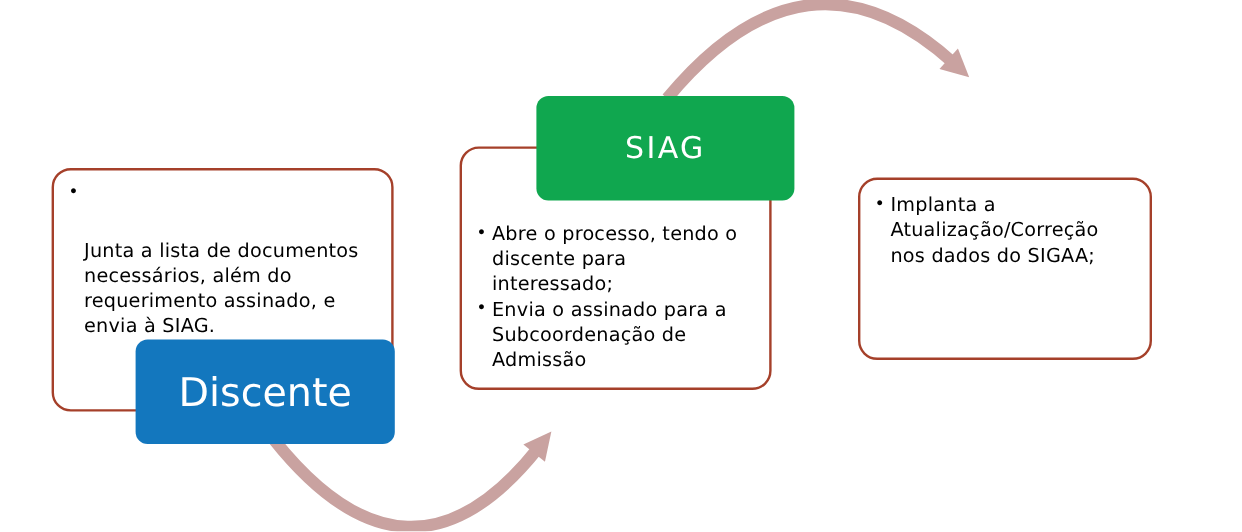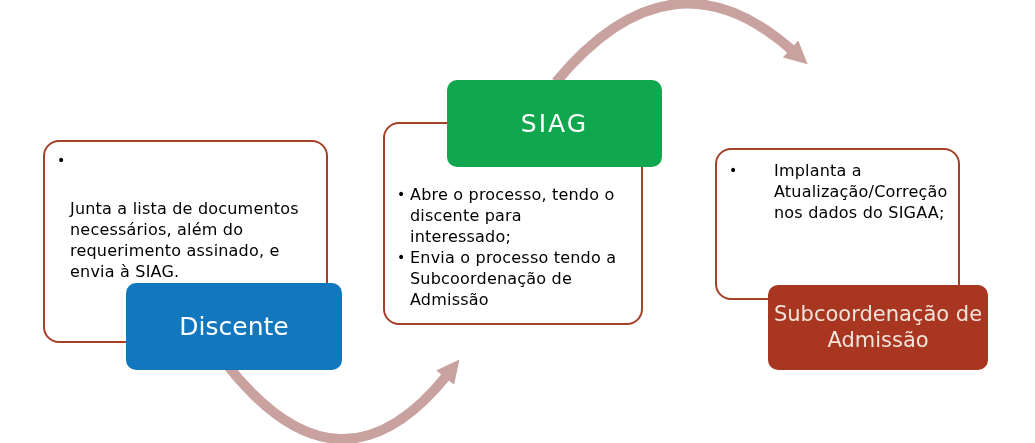--- a/index.html
+++ b/index.html
@@ -49,36 +49,36 @@
   .bullet-marker {
     flex: 0 0 auto;
     width: 13px;
     font-size: 14px;
     line-height: 21px;
     text-align: left;
   }
   .bullet-text { display: inline-block; }
   .card-left  .bullet-text { max-width: 244px; margin-top: 48px; }
   .card-mid   .bullet-text { max-width: 212px; }
-  .card-right .bullet-text { max-width: 182px; margin-left: 32px; }
+  .card-right .bullet-text { max-width: 182px; }
   .label-box {
     position: absolute;
     box-sizing: border-box;
     border-radius: 10px;
     z-index: 3;
     display: flex;
     align-items: center;
     justify-content: center;
     text-align: center;
     color: #ffffff;
   }
   .box-discente {
-    left: 126px; top: 283px; width: 216px; height: 87px;
+    left: 113px; top: 283px; width: 216px; height: 87px;
     background: #1377BE;
-    font-size: 25px;
+    font-size: 33px;
   }
   .box-siag {
     left: 447px; top: 80px; width: 215px; height: 87px;
     background: #10A74F;
     font-size: 25px;
     letter-spacing: 2px;
   }
   .box-subcoord {
     left: 768px; top: 285px; width: 220px; height: 85px;
     background: #A83620;
@@ -116,33 +116,30 @@
   </div>
 
   <div class="card card-mid">
     <ul class="bullet-list">
       <li class="bullet-item">
         <span class="bullet-marker">•</span>
         <span class="bullet-text">Abre o processo, tendo o discente para interessado;</span>
       </li>
       <li class="bullet-item">
         <span class="bullet-marker">•</span>
-        <span class="bullet-text">Envia o processo tendo a Subcoordenação de Admissão</span>
+        <span class="bullet-text">Envia o assinado para a Subcoordenação de Admissão</span>
       </li>
     </ul>
   </div>
   <div class="label-box box-siag" style="background-color: rgb(16, 167, 79);">
     <span>SIAG</span>
   </div>
 
   <div class="card card-right">
     <ul class="bullet-list">
       <li class="bullet-item">
         <span class="bullet-marker">•</span>
         <span class="bullet-text">Implanta a Atualização/Correção nos dados do SIGAA;</span>
       </li>
     </ul>
   </div>
-  <div class="label-box box-subcoord" style="background-color: rgb(168, 54, 32);">
-    <span>Subcoordenação de Admissão</span>
-  </div>
 
 </div>
 
 </body></html>

